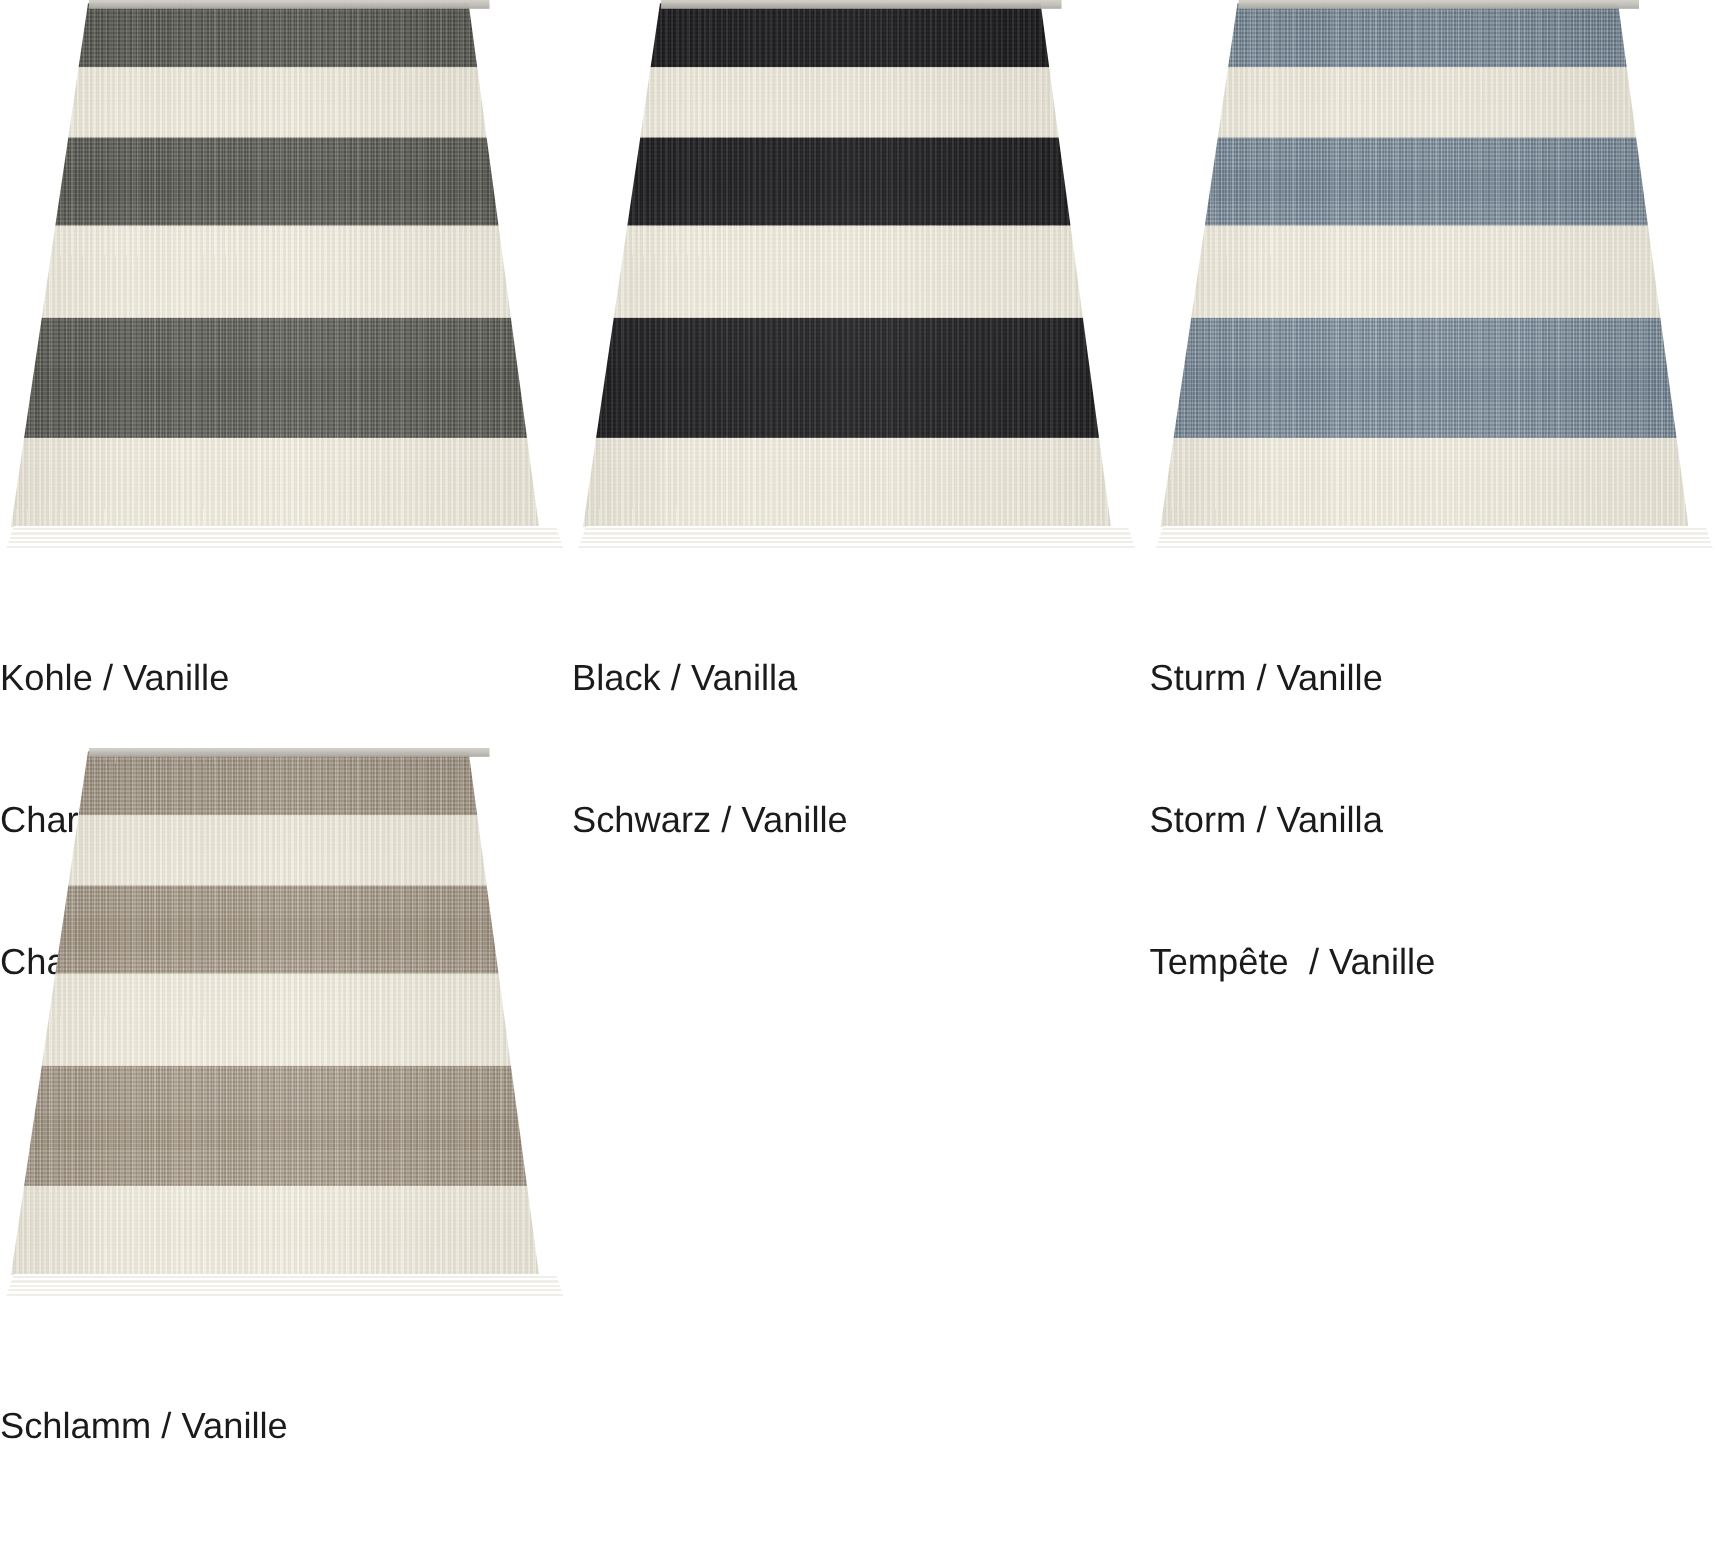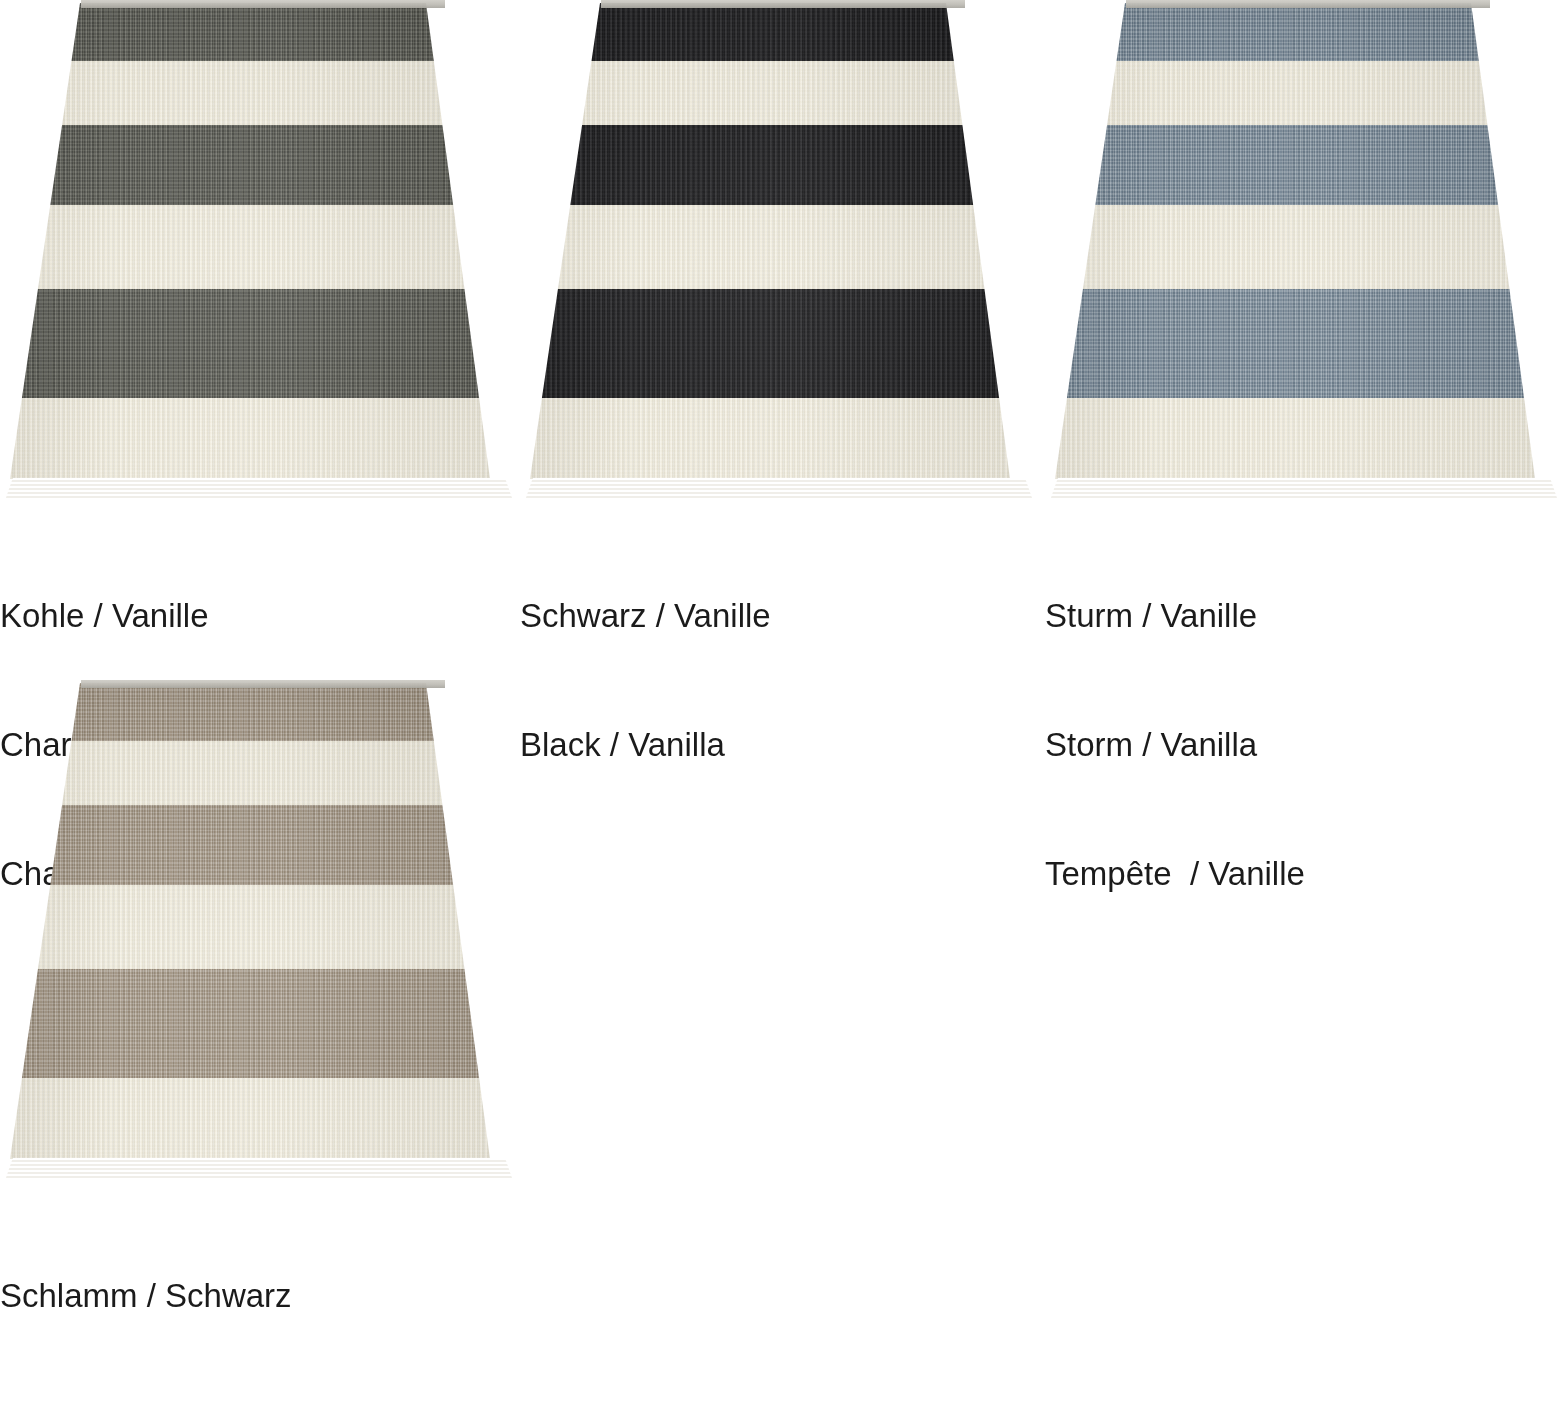--- a/index.html
+++ b/index.html
@@ -189,22 +189,22 @@
           </div>
         <div class="weave"></div>
         <div class="weave2"></div>
         <div class="rug-shade"></div>
         <div class="rug-sideshade"></div>
       </div>
       <div class="rug-top-edge"></div>
       <div class="rug-hem"></div>
     </div>
     <div class="caption">
+      <div>Black / Vanilla</div>
       <div>Schwarz / Vanille</div>
-      <div>Black / Vanilla</div>
     </div>
   </div>
 
   <div class="product-cell" style="left:1045px; top:0px;">
     <div class="rug-stage">
       <div class="rug">
         <div class="rug-stripes">
             <div class="stripe" style="top: 0%; height: 12.45%; background: rgb(125, 141, 154);"></div>
             <div class="stripe" style="top: 12.2%; height: 13.25%; background: rgb(242, 238, 224);"></div>
             <div class="stripe" style="top: 25.2%; height: 16.25%; background: rgb(125, 141, 154);"></div>
@@ -240,19 +240,19 @@
           </div>
         <div class="weave"></div>
         <div class="weave2"></div>
         <div class="rug-shade"></div>
         <div class="rug-sideshade"></div>
       </div>
       <div class="rug-top-edge"></div>
       <div class="rug-hem"></div>
     </div>
     <div class="caption">
-      <div>Schlamm / Schwarz</div>
+      <div>Schlamm / Vanille</div>
       <div>Mud / Vanilla</div>
       
     </div>
   </div>
 
 </div>
 
 </body></html>

